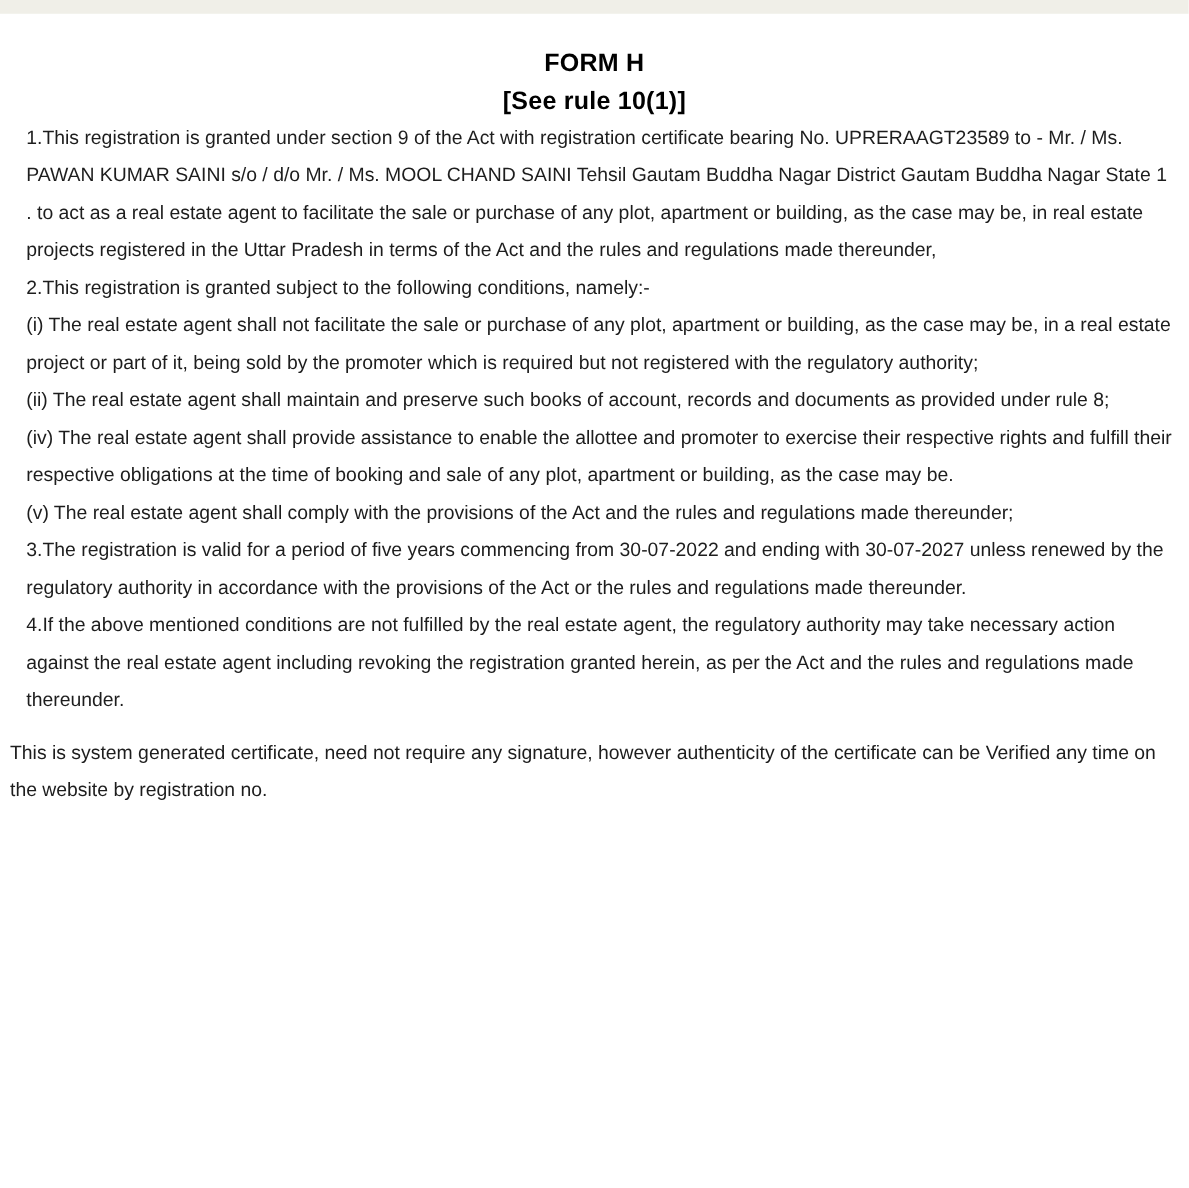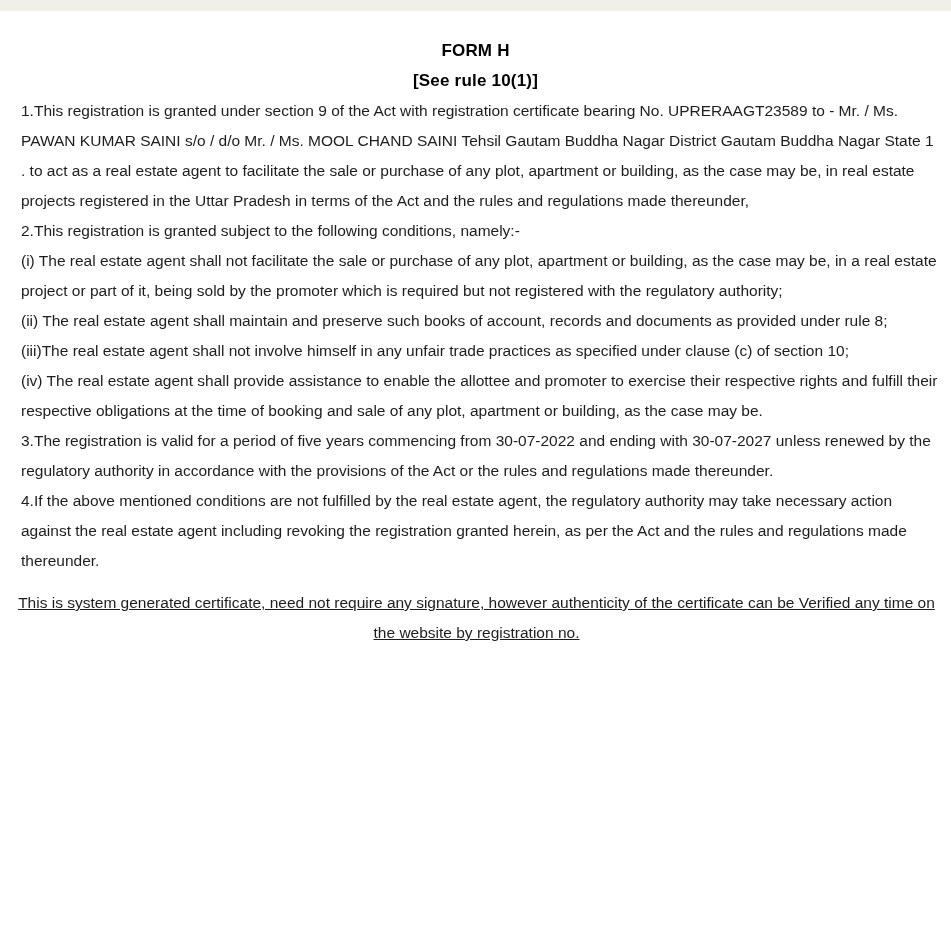--- a/index.html
+++ b/index.html
@@ -18,63 +18,62 @@
     width: 100%;
     height: 11px;
     background: #f0efe8;
   }
   .headings {
     padding-top: 25px;
   }
   .headings h1,
   .headings h2 {
     margin: 0;
-    font-size: 17px;
+    font-size: 20px;
     line-height: 30px;
     font-weight: bold;
     text-align: center;
     color: #000000;
     letter-spacing: 0.2px;
   }
   .body-text {
     margin: 0 9px 12px 21px;
     font-size: 15.5px;
     line-height: 30px;
     text-align: left;
   }
   .body-text p {
     margin: 0;
     padding: 0;
   }
   .footer-note {
     margin: 0 6px 0 8px;
     font-size: 15.5px;
     line-height: 30px;
-    text-align: center;
-    text-decoration: underline;
+    text-align: left;
   }
 </style>
 </head>
 <body>
 
 <div class="top-strip"></div>
 
 <main class="certificate">
 
   <div class="headings">
     <h1>FORM H</h1>
     <h2>[See rule 10(1)]</h2>
   </div>
 
   <div class="body-text">
     <p>1.This registration is granted under section 9 of the Act with registration certificate bearing No. UPRERAAGT23589 to - Mr. / Ms. PAWAN KUMAR SAINI s/o / d/o Mr. / Ms. MOOL CHAND SAINI Tehsil Gautam Buddha Nagar District Gautam Buddha Nagar State 1 . to act as a real estate agent to facilitate the sale or purchase of any plot, apartment or building, as the case may be, in real estate projects registered in the Uttar Pradesh in terms of the Act and the rules and regulations made thereunder,</p>
     <p>2.This registration is granted subject to the following conditions, namely:-</p>
     <p>(i) The real estate agent shall not facilitate the sale or purchase of any plot, apartment or building, as the case may be, in a real estate project or part of it, being sold by the promoter which is required but not registered with the regulatory authority;</p>
     <p>(ii) The real estate agent shall maintain and preserve such books of account, records and documents as provided under rule 8;</p>
-    <p>(iii)The real estate agent shall not involve himself in any unfair trade practices as specified under clause (c) of section 10;</p>
     <p>(iv) The real estate agent shall provide assistance to enable the allottee and promoter to exercise their respective rights and fulfill their respective obligations at the time of booking and sale of any plot, apartment or building, as the case may be.</p>
+    <p>(v) The real estate agent shall comply with the provisions of the Act and the rules and regulations made thereunder;</p>
     <p>3.The registration is valid for a period of five years commencing from 30-07-2022 and ending with 30-07-2027 unless renewed by the regulatory authority in accordance with the provisions of the Act or the rules and regulations made thereunder.</p>
     <p>4.If the above mentioned conditions are not fulfilled by the real estate agent, the regulatory authority may take necessary action against the real estate agent including revoking the registration granted herein, as per the Act and the rules and regulations made thereunder.</p>
   </div>
 
   <p class="footer-note">This is system generated certificate, need not require any signature, however authenticity of the certificate can be Verified any time on the website by registration no.</p>
 
 </main>
 
 </body></html>

